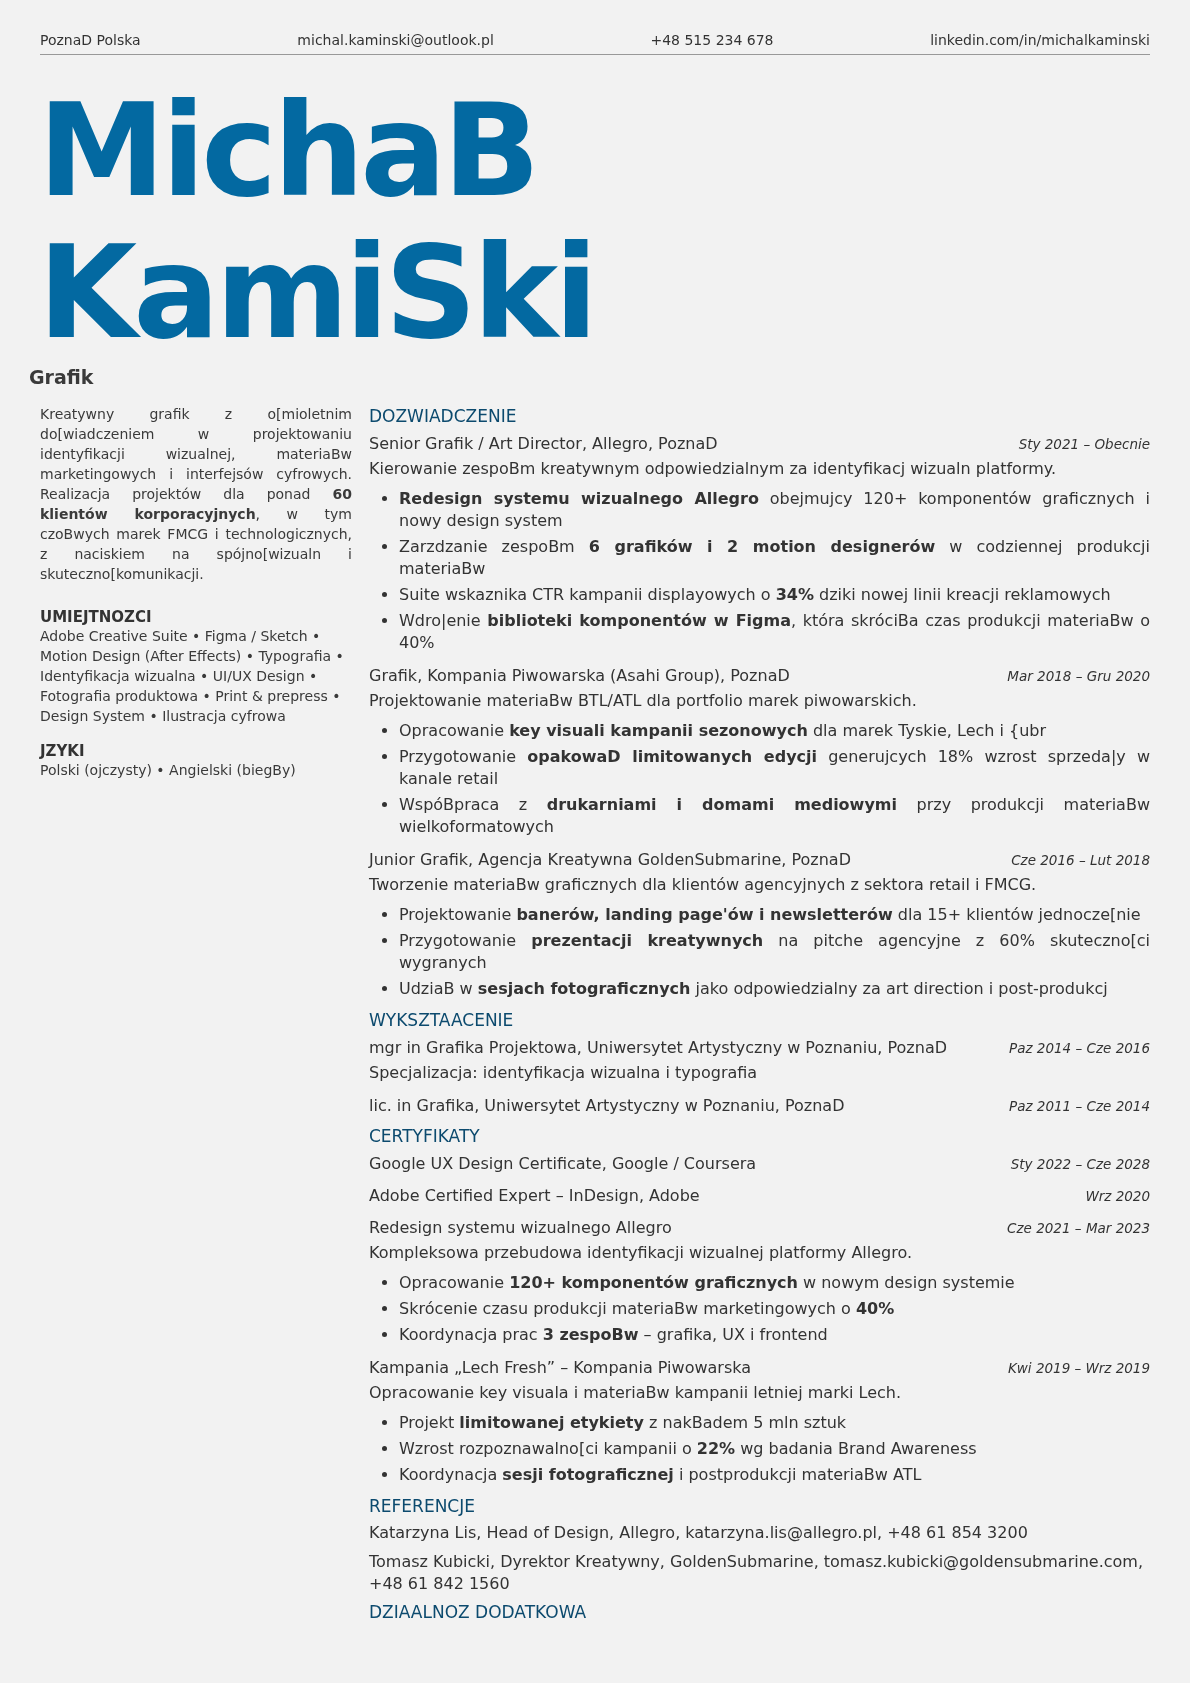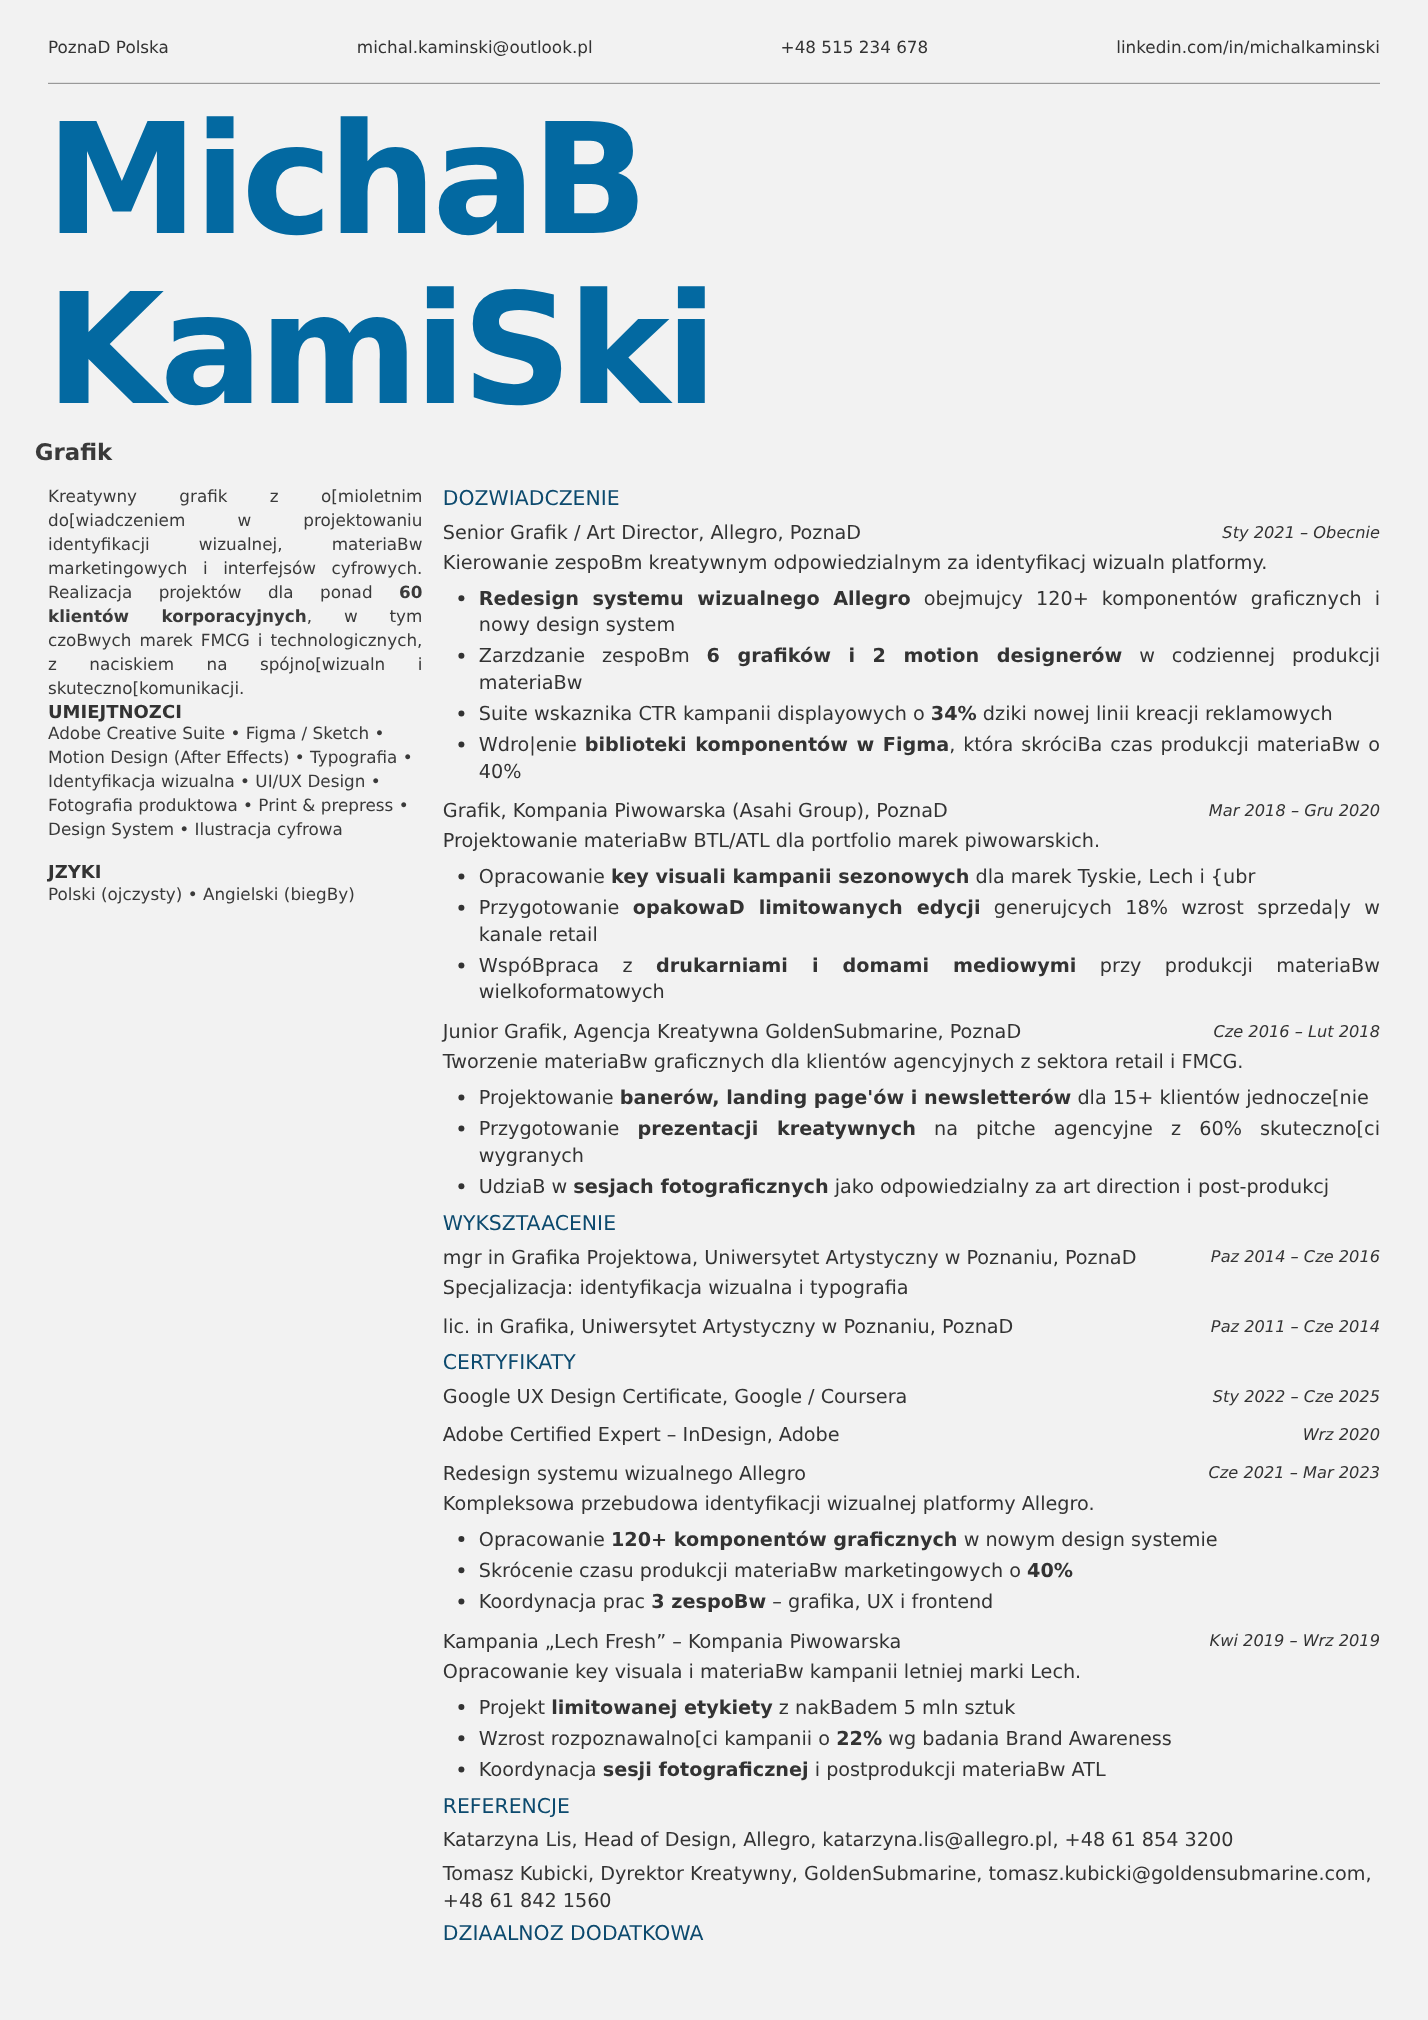--- a/index.html
+++ b/index.html
@@ -4,38 +4,38 @@
 <style>
   html, body { margin: 0; padding: 0; }
   body {
     width: 1190px; height: 1683px; background: #f2f2f2;
     font-family: "DejaVu Sans", sans-serif; color: #333;
     position: relative; overflow: hidden;
   }
   .contact-bar {
     position: absolute; left: 40px; top: 32px; width: 1110px;
     display: flex; justify-content: space-between; font-size: 14px; color: #333;
-    padding-bottom: 21px; border-bottom: 1.5px solid #999;
+    padding-bottom: 6px; border-bottom: 1.5px solid #999;
   }
   .contact-bar span { white-space: nowrap; }
   .name {
     position: absolute; left: 38px; top: 80px;
     font-family: "DejaVu Sans", sans-serif; font-weight: bold; color: #0369a1;
     font-size: 128px; line-height: 142px; letter-spacing: -4px;
   }
   .name div { white-space: nowrap; }
   .role {
     position: absolute; left: 29px; top: 366px; font-weight: bold; font-size: 19px; color: #3a3a3a;
   }
   .left-col {
     position: absolute; left: 40px; top: 404px; width: 312px; font-size: 14px; color: #3a3a3a;
   }
   .summary { text-align: justify; line-height: 20px; }
   .summary b { font-weight: bold; }
-  .left-h { font-weight: bold; font-size: 15px; color: #333; }
+  .left-h { font-weight: bold; font-size: 15px; margin-top: 24px; color: #333; }
   .left-text { line-height: 20px; }
   .main {
     position: absolute; left: 369px; top: 406px; width: 781px; font-size: 16px; color: #333;
   }
   .sec-h { font-weight: normal; font-size: 17px; color: #0c4a6e; margin: 0 0 6px 0; }
   .row { display: flex; justify-content: space-between; align-items: flex-end; line-height: 24px; }
   .date { font-style: italic; font-size: 13.5px; color: #333; white-space: nowrap; }
   .desc { line-height: 26px; }
   ul { margin: 6px 0 10px 0; padding-left: 30px; }
   li { line-height: 22px; margin-bottom: 4px; text-align: justify; }
@@ -125,21 +125,21 @@
           <span class="date">Paz 2011 – Cze 2014</span>
         </div>
       </div>
     </div>
 
   <div class="sec-h">CERTYFIKATY</div>
   <div id="certs">
       <div class="block">
         <div class="row">
           <span>Google UX Design Certificate, Google / Coursera</span>
-          <span class="date">Sty 2022 – Cze 2025</span>
+          <span class="date">Sty 2022 – Cze 2028</span>
         </div>
       </div>
       <div class="block">
         <div class="row">
           <span>Adobe Certified Expert – InDesign, Adobe</span>
           <span class="date">Wrz 2020</span>
         </div>
       </div>
     </div>
 

